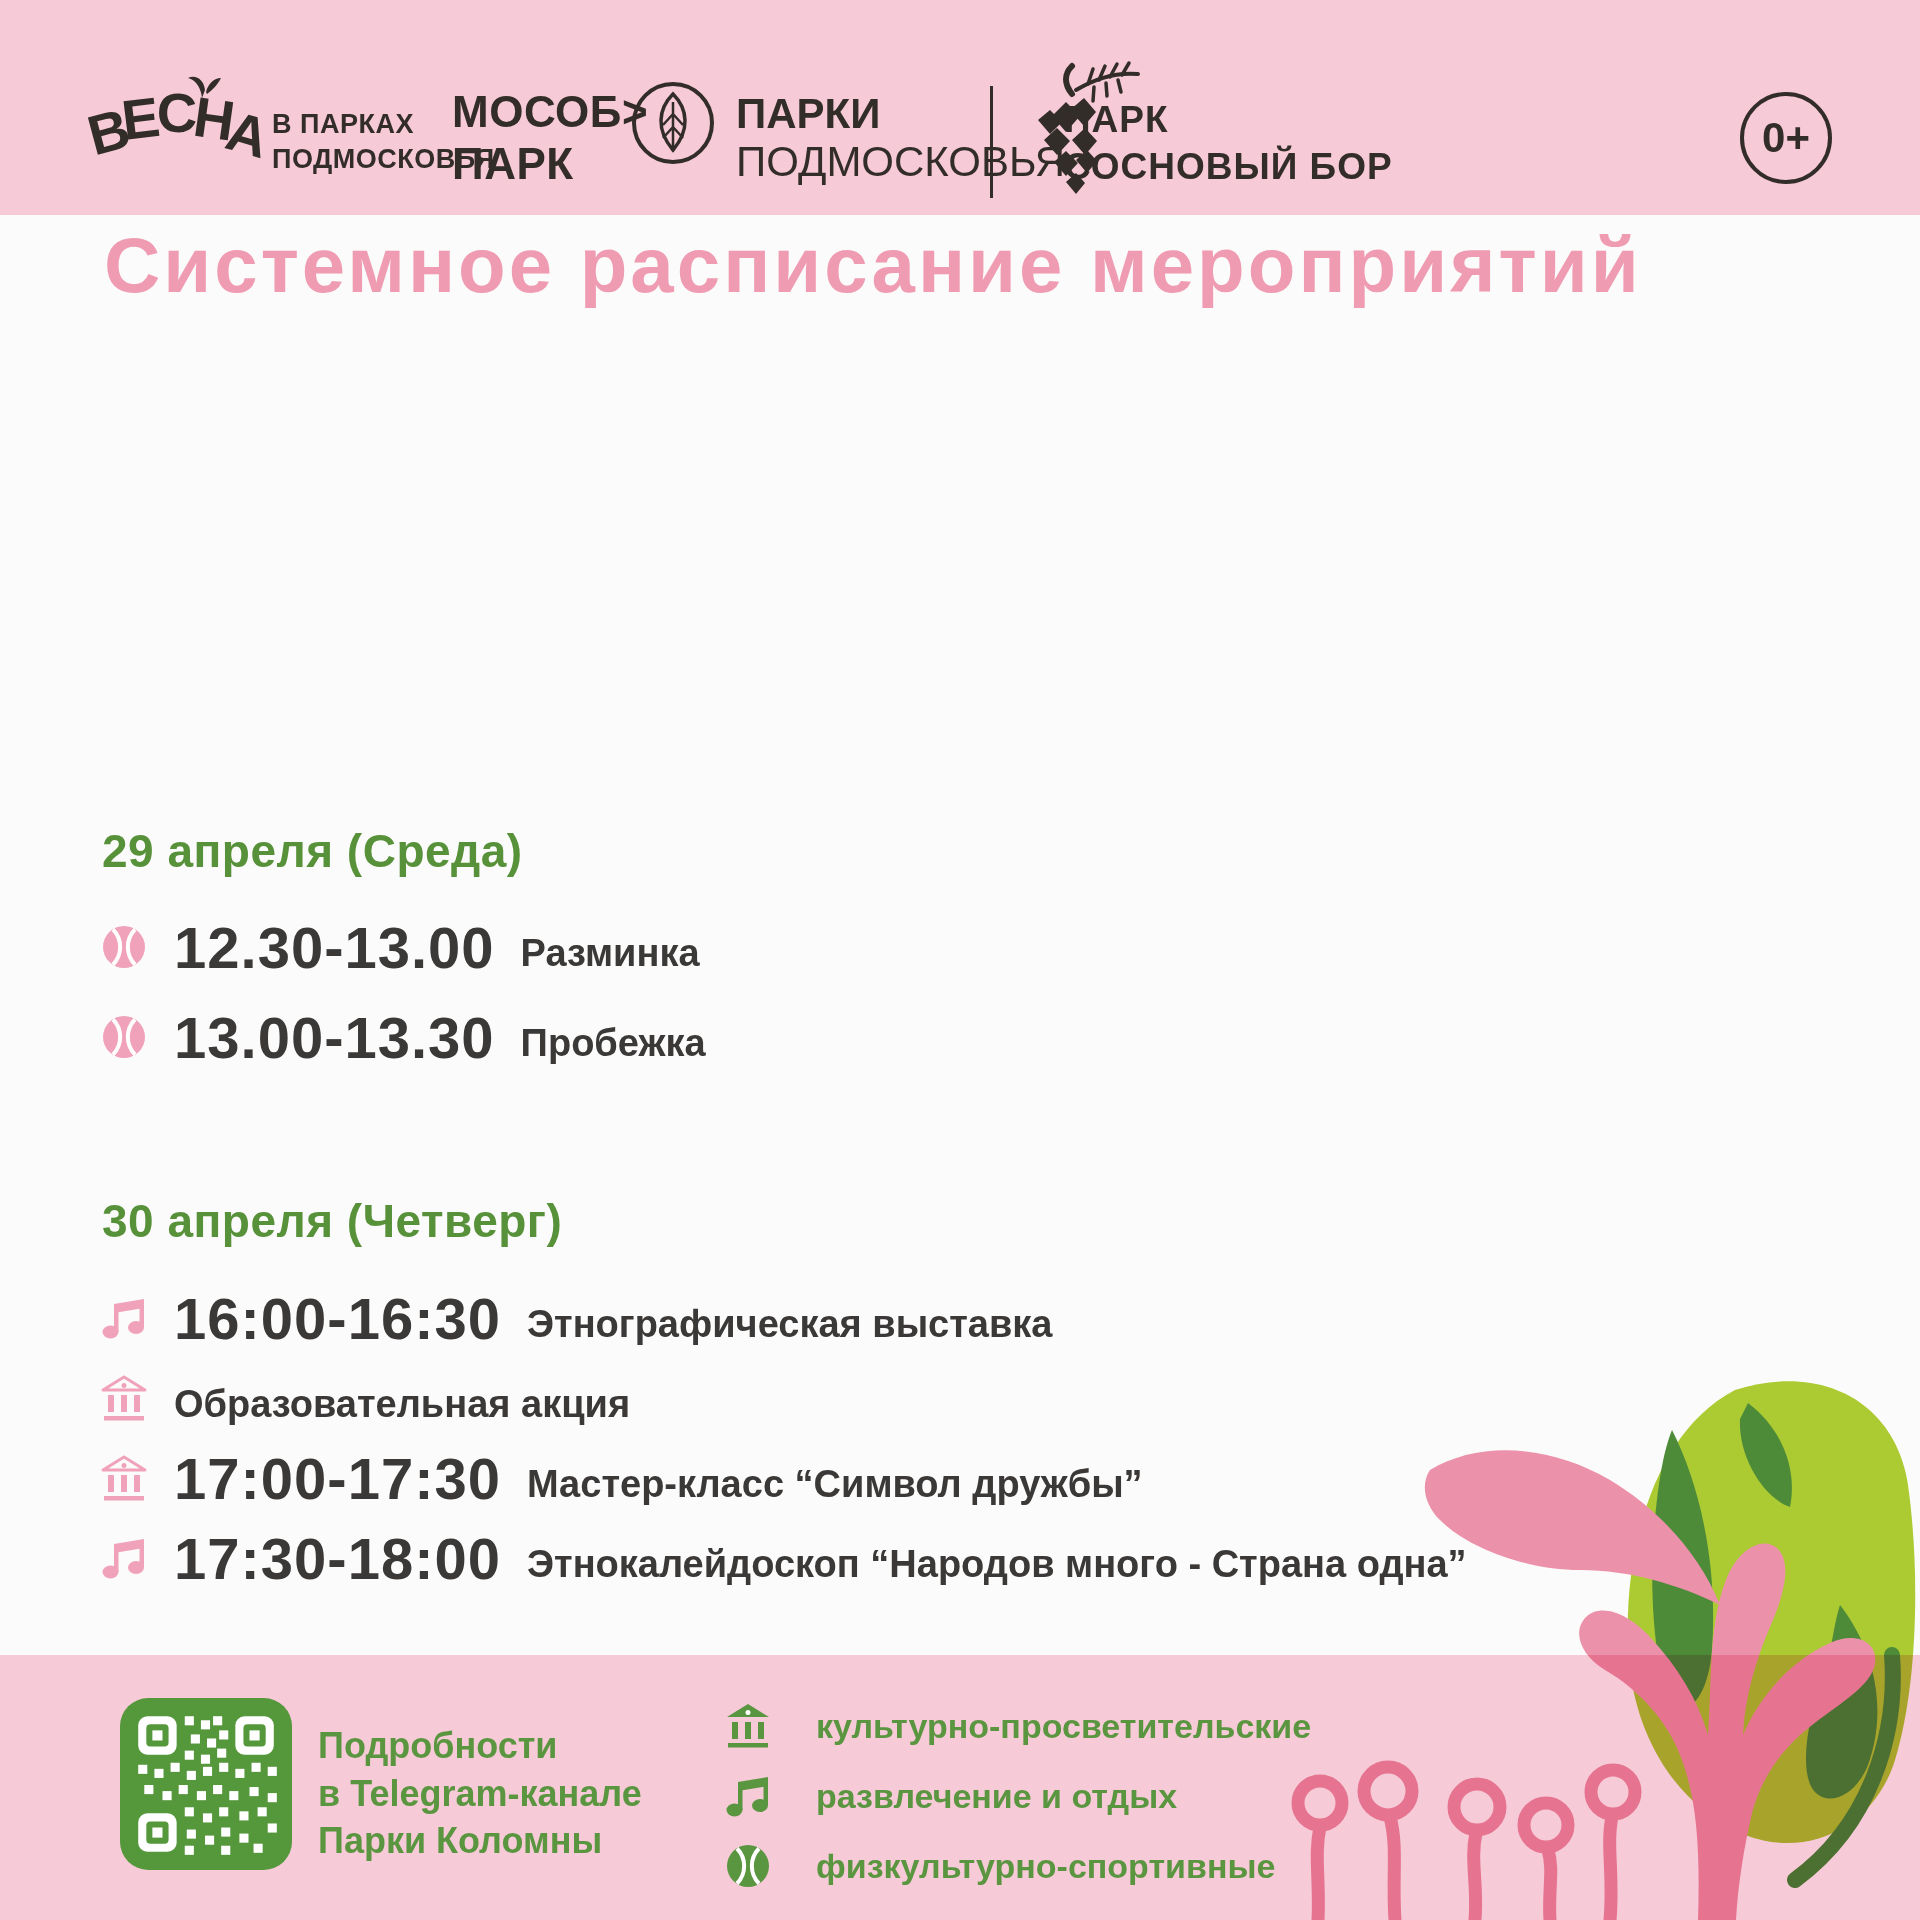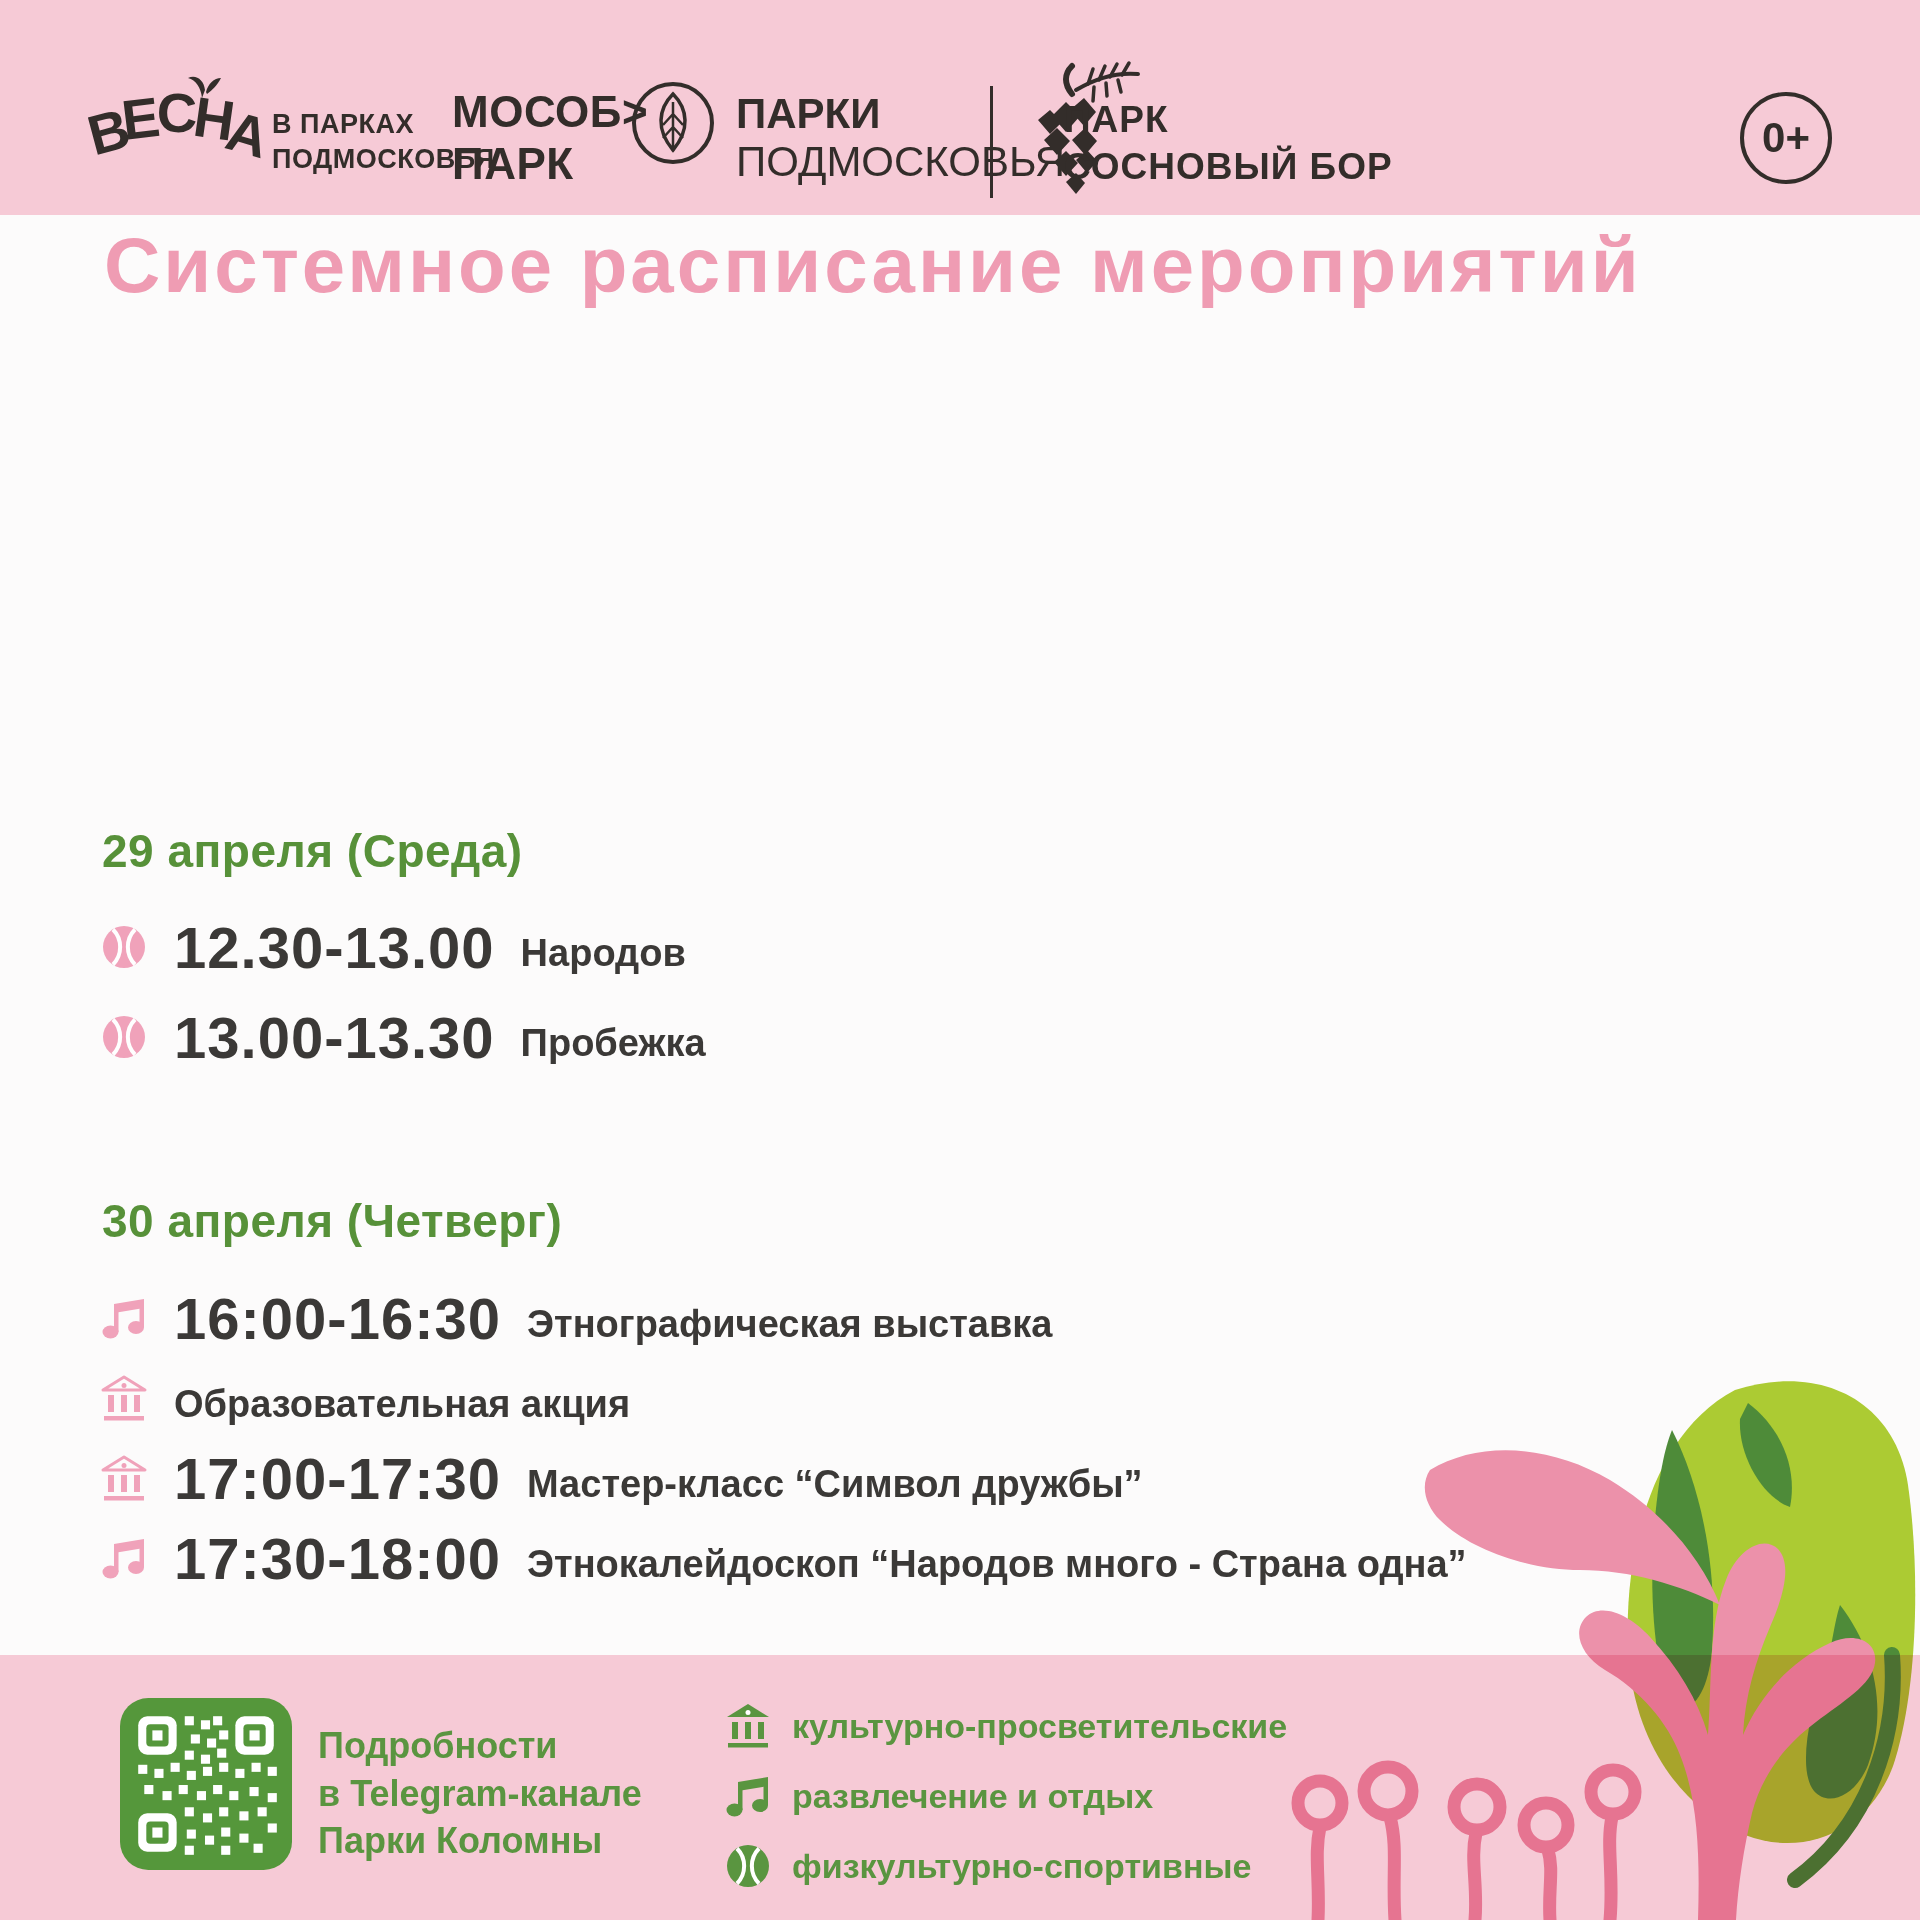--- a/index.html
+++ b/index.html
@@ -49,21 +49,21 @@
   .r20{top:1280px;} .r21{top:1360px;} .r22{top:1440px;} .r23{top:1520px;}
   .ev-icon{width:48px;height:48px;flex:0 0 48px;color:var(--icon-pink);}
   .ev-icon svg{width:100%;height:100%;display:block;}
   .ev-time{font-size:58px;font-weight:800;color:var(--text-dark);letter-spacing:1px;white-space:nowrap;}
   .ev-name{font-size:38px;font-weight:700;color:var(--text-dark);padding-top:12px;white-space:nowrap;}
 
   
   .qr{left:120px;top:1698px;width:172px;height:172px;}
   .qr-caption{left:318px;top:1722px;font-size:36px;font-weight:700;line-height:1.32;color:var(--footer-green);}
   .legend{left:724px;top:1702px;display:flex;flex-direction:column;gap:22px;}
-  .legend-item{display:flex;align-items:center;gap:20px;height:48px;}
+  .legend-item{display:flex;align-items:center;gap:44px;height:48px;}
   .legend-icon{width:48px;height:48px;flex:0 0 48px;color:var(--footer-green);}
   .legend-icon svg{width:100%;height:100%;display:block;}
   .legend-label{font-size:34px;font-weight:700;color:var(--footer-green);}
 
   
   .deco{left:1280px;top:1355px;width:640px;height:565px;mix-blend-mode:multiply;}
 </style>
 </head>
 <body>
 
@@ -128,21 +128,21 @@
 <div class="abs day-heading dh1">29 апреля (Среда)</div>
 
 <div class="abs row r10">
   <span class="ev-icon">
     <svg viewBox="0 0 48 48">
         <circle cx="24" cy="24" r="21" fill="currentColor"></circle>
         <path d="M13,6.5 a25,25 0 0,1 0,35 M35,6.5 a25,25 0 0,0 0,35" fill="none" stroke="#fff" stroke-width="4"></path>
       </svg>
   </span>
   <span class="ev-time">12.30-13.00</span>
-  <span class="ev-name">Народов</span>
+  <span class="ev-name">Разминка</span>
 </div>
 
 <div class="abs row r11">
   <span class="ev-icon">
     <svg viewBox="0 0 48 48">
         <circle cx="24" cy="24" r="21" fill="currentColor"></circle>
         <path d="M13,6.5 a25,25 0 0,1 0,35 M35,6.5 a25,25 0 0,0 0,35" fill="none" stroke="#fff" stroke-width="4"></path>
       </svg>
   </span>
   <span class="ev-time">13.00-13.30</span>

